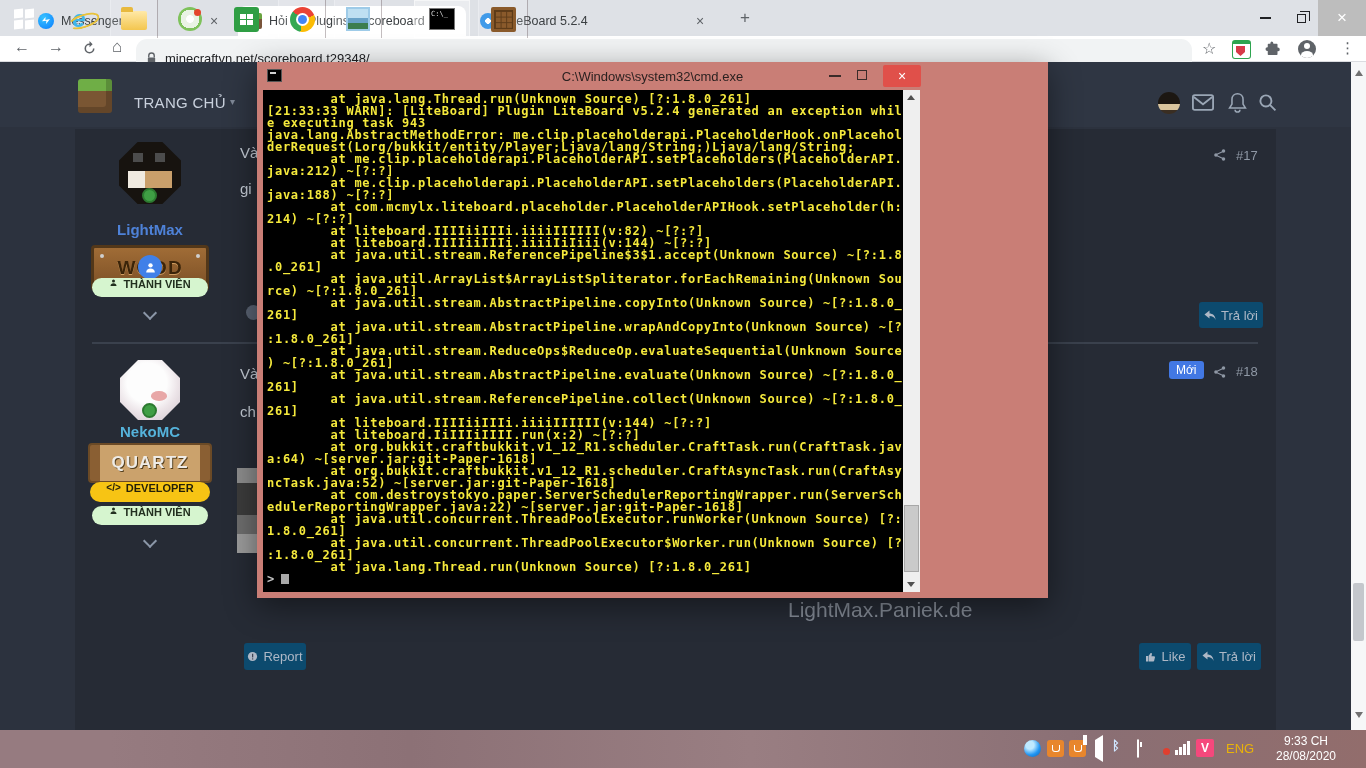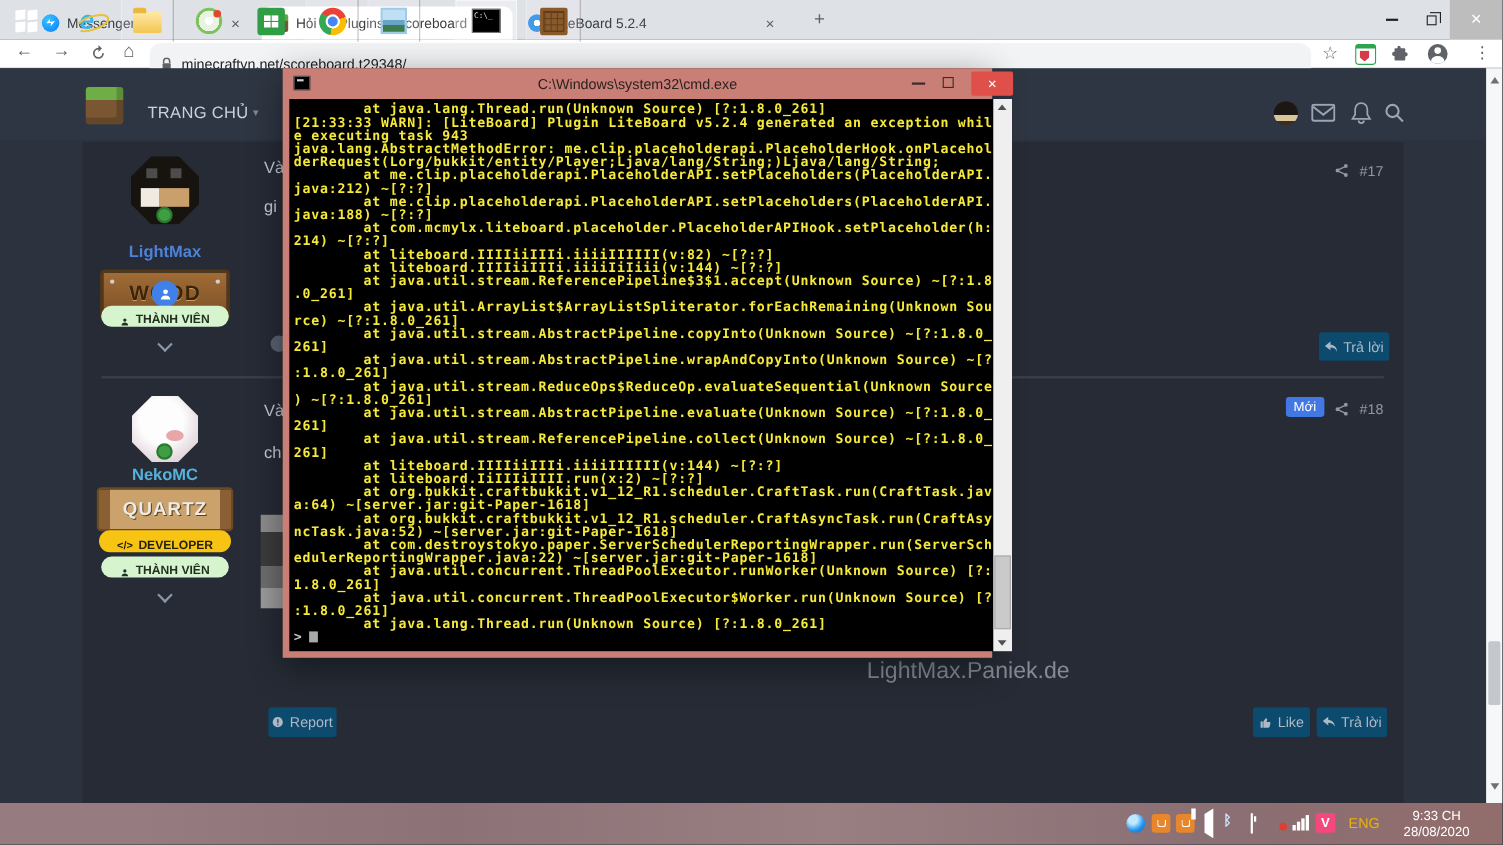--- a/index.html
+++ b/index.html
@@ -73,40 +73,40 @@
   .wood{left:91px;top:245px;width:118px;height:46px;background:linear-gradient(180deg,#a06c36,#7c5026);
     border:3px solid #523719;color:#3b2409;font-size:19px;letter-spacing:1px;text-shadow:0 1px 0 #cf9d60}
   .wood::before,.wood::after{content:"";position:absolute;top:6px;width:4px;height:4px;border-radius:50%;
     background:#cfcfcf;box-shadow:0 26px 0 #cfcfcf}
   .wood::before{left:6px}.wood::after{right:6px}
   .quartz{left:88px;top:443px;width:124px;height:40px;color:#eeebe6;font-size:17px;letter-spacing:1px;
     text-shadow:1px 1px 0 #55401f;border:2px solid #6b4a26;
     background:linear-gradient(90deg,#8a5f33 0 8%,#cba26c 8% 92%,#8a5f33 92% 100%)}
   .roleic{position:absolute;left:138px;top:255px;width:24px;height:24px;border-radius:50%;background:#4080e8;
     display:flex;align-items:center;justify-content:center;color:#fff}
-  .pill{position:absolute;border-radius:11px;display:flex;align-items:flex-end;justify-content:center;gap:5px;
+  .pill{position:absolute;border-radius:11px;display:flex;align-items:flex-start;justify-content:center;gap:5px;
     font-size:11px;font-weight:bold}
   .pill-member{background:#d6f5cf;color:#22301f}
   .pill-dev{background:#f7c414;color:#241f09}
   .chev{position:absolute;width:10px;height:10px;border-right:2px solid #8b97a8;border-bottom:2px solid #8b97a8;
     transform:rotate(45deg)}
   .frag{position:absolute;left:240px;color:#c5ccd6;font-size:15px}
   .postnum{position:absolute;color:#8f98a5;font-size:13px}
   .share-ic{position:absolute;color:#8f98a5}
   .fbtn{position:absolute;background:#0c4a6e;border-radius:3px;color:#aeb8c6;font-size:13px;
     display:flex;align-items:center;justify-content:center;gap:5px;border:none}
   .newbadge{position:absolute;left:1169px;top:361px;background:#4278e4;color:#fff;font-size:12px;
     border-radius:3px;padding:2px 7px;line-height:14px}
   .sig{position:absolute;left:788px;top:598px;color:#848b96;font-size:21px}
   .imgfrag{position:absolute;left:237px;top:468px;width:21px;height:85px;
     background:linear-gradient(180deg,#8d8d8d 0 18%,#3c3c3c 18% 55%,#6e6e6e 55% 78%,#9c9c9c 78% 100%)}
   .qcirc{position:absolute;left:246px;top:305px;width:15px;height:15px;border-radius:50%;background:#5a6373}
 
   
-  .cmd{position:absolute;left:257px;top:62px;width:645px;height:536px;background:#c97e76;
+  .cmd{position:absolute;left:257px;top:62px;width:791px;height:536px;background:#c97e76;
     box-shadow:0 8px 30px rgba(0,0,0,.45)}
   .cmd-title{position:absolute;left:0;top:0;width:100%;height:28px;display:flex;align-items:center}
   .cmd-title .t{position:absolute;left:0;width:100%;text-align:center;font-size:13px;color:#2b2120}
   .cmd-ico{position:absolute;left:10px;top:7px;width:15px;height:13px;background:#000;border:1px solid #555}
   .cmd-ico::after{content:"";position:absolute;left:2px;top:2px;width:6px;height:2px;background:#cfcfcf}
   .cmd-min{position:absolute;left:572px;top:13px;width:12px;height:2px;background:#3a2b29}
   .cmd-rest{position:absolute;left:600px;top:8px;width:10px;height:10px;border:1.5px solid #3a2b29;background:transparent}
   .cmd-close{position:absolute;left:626px;top:3px;width:38px;height:22px;background:#e0504a;border-radius:2px;
     color:#fff;font-size:14px;display:flex;align-items:center;justify-content:center}
   .console{position:absolute;left:6px;top:28px;width:640px;height:502px;background:#000;overflow:hidden}

